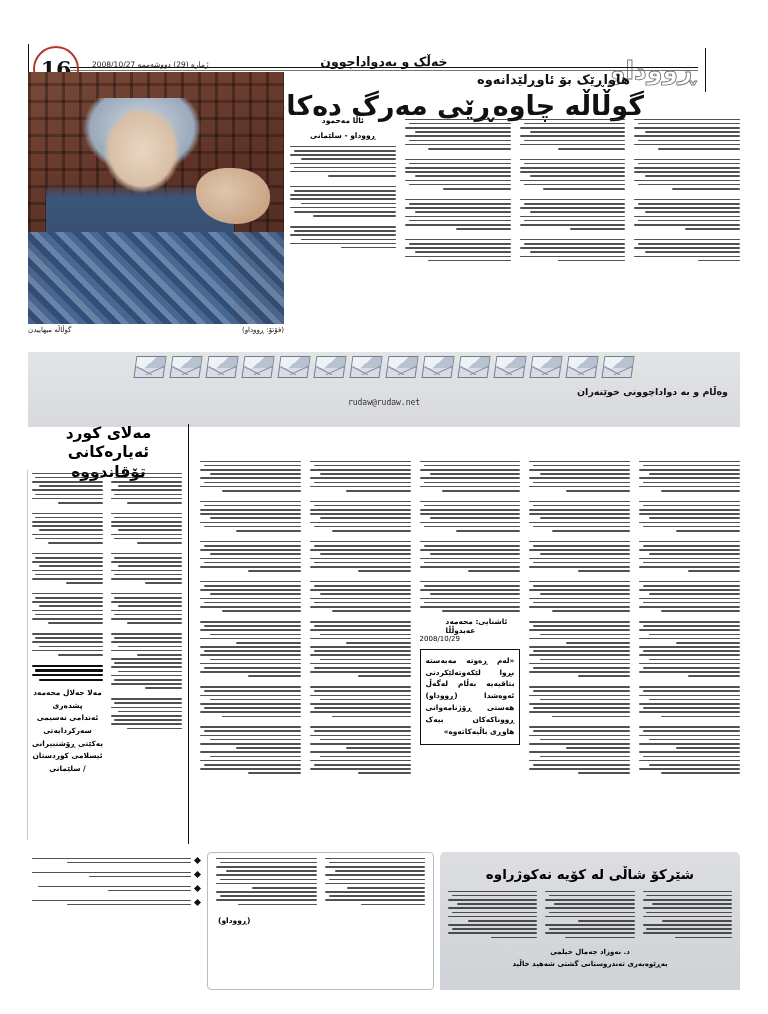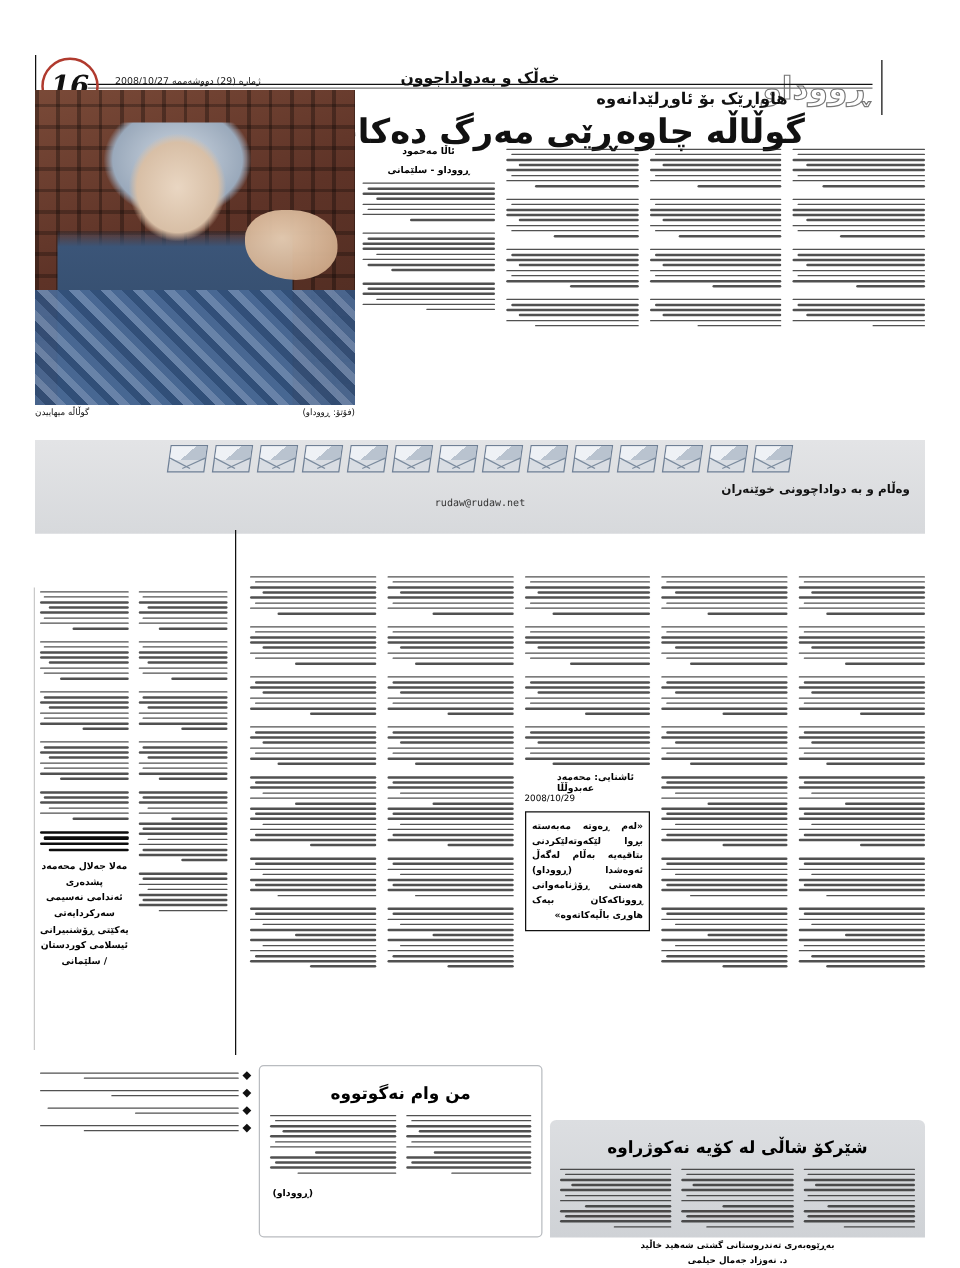--- a/index.html
+++ b/index.html
@@ -24,21 +24,21 @@
      text-shadow:0 0 0 #999;font-family:"DejaVu Sans",sans-serif;
   }
   .mast-center{position:absolute;left:0;right:0;top:30px;text-align:center;
      font-size:12.5px;font-weight:bold;color:#111;}
   .mast-date{position:absolute;left:92px;top:36px;font-size:7.5px;color:#222;
      white-space:nowrap;direction:rtl;}
   .page-num-wrap{position:absolute;left:28px;top:20px;width:52px;height:50px;
      border-left:1.2px solid #111;}
   .page-num{position:absolute;left:4px;top:2px;width:42px;height:42px;border-radius:50%;
      border:2.2px solid #b03a2e;display:flex;align-items:center;justify-content:center;
-     font-size:22px;font-weight:bold;color:#111;font-family:"DejaVu Serif",serif;font-style:italic;}
+     font-size:22px;font-weight:bold;color:#111;font-family:"DejaVu Serif",serif;}
 
   
   .lead{position:absolute;right:28px;left:28px;top:72px;height:272px;}
   .kicker{position:absolute;right:110px;top:0;font-size:13px;font-weight:bold;color:#111;}
   .lead-head{position:absolute;right:96px;top:18px;font-size:27px;font-weight:bold;
      color:#111;letter-spacing:-0.5px;}
   .lead-photo{position:absolute;left:0;top:0;width:256px;height:252px;overflow:hidden;
      background:#6b4434;}
   .lead-photo .pattern{position:absolute;inset:0;
      background:
@@ -99,21 +99,21 @@
 
   .pullbox{margin-top:6px;border:1px solid #111;padding:5px 5px 6px;
      background:#fff;font-size:7.4px;font-weight:bold;line-height:1.6;text-align:justify;}
   .sig-line{font-size:7.4px;font-weight:bold;text-align:left;margin-top:5px;direction:rtl;margin-left:26px;}
   .sig-date{font-size:7px;font-weight:normal;text-align:left;direction:ltr;}
   .small-sign{font-size:7.4px;font-weight:bold;text-align:center;margin-top:6px;line-height:1.7;}
 
   
   .bottom{position:absolute;left:28px;right:28px;top:852px;height:138px;}
   .bot-right{position:absolute;right:0;width:300px;top:0;bottom:0;
-     background:linear-gradient(180deg,#dcdee1,#cfd2d6);border-radius:5px 5px 0 0;margin-top:44px;}
+     background:linear-gradient(180deg,#dcdee1,#cfd2d6);border-radius:5px 5px 0 0;}
   .bot-mid{position:absolute;right:306px;width:225px;top:0;bottom:0;
      background:#fff;border:1px solid #b9bcc0;border-radius:4px;}
   .bot-left{position:absolute;left:0;right:536px;top:0;bottom:0;}
   .bot-head{text-align:center;font-size:13.5px;font-weight:bold;padding:14px 6px 4px;}
   .bot-cols{display:flex;gap:8px;padding:2px 8px;direction:rtl;}
 
   
   .tx{font-size:0;line-height:0;}
   .tl{height:1.6px;background:#2b2b2b;margin:2.6px 0;opacity:.82;border-radius:1px;}
   .tl.s90{width:90%;} .tl.s96{width:96%;} .tl.s100{width:100%;}
@@ -390,20 +390,24 @@
           <div class="diag2"></div>
         </div>
       </div>
     <div class="band-label">وەڵام و بە دواداچوونی خوێنەران</div>
     <div class="band-mail">rudaw@rudaw.net</div>
   </div>
 
   <div class="mid">
 
     <div class="mid-left">
+      <div class="leftbox-head">
+        <div class="l1">مەلای کورد</div>
+        <div class="l2">ئەیارەکانی تۆقاندووە</div>
+      </div>
       <div class="left-body">
         <div style="flex:1">
           <div class="tx">
             <div class="tl s100"></div>
               <div class="tl s96"></div>
               <div class="tl s100"></div>
             <div class="tl s90"></div>
               <div class="tl s100"></div>
               <div class="tl s96"></div>
             <div class="tl s100"></div>
@@ -928,27 +932,26 @@
             <div class="tl s100"></div>
               <div class="tl s78"></div>
               <div class="tl s100"></div>
             <div class="tl s96"></div>
               <div class="tl s100"></div>
               <div class="tl s52"></div>
           </div>
         </div>
       </div>
       <div style="padding:4px 10px 0;font-size:7px;font-weight:bold;text-align:center;line-height:1.7">
+        <div>د. نەوزاد جەمال حیلمی</div>
         <div>بەڕێوەبەری تەندروستانی گشتی شەهید خاڵید</div>
-        <div>د. نەوزاد جەمال حیلمی</div>
       </div>
     </div>
 
     <div class="bot-mid">
-      <div class="bot-head">من وام نەگوتووە</div>
       <div class="bot-cols">
         <div style="flex:1">
           <div class="tx">
             <div class="tl s100"></div>
               <div class="tl s96"></div>
               <div class="tl s100"></div>
             <div class="tl s90"></div>
               <div class="tl s100"></div>
               <div class="tl s96"></div>
             <div class="tl s100"></div>

